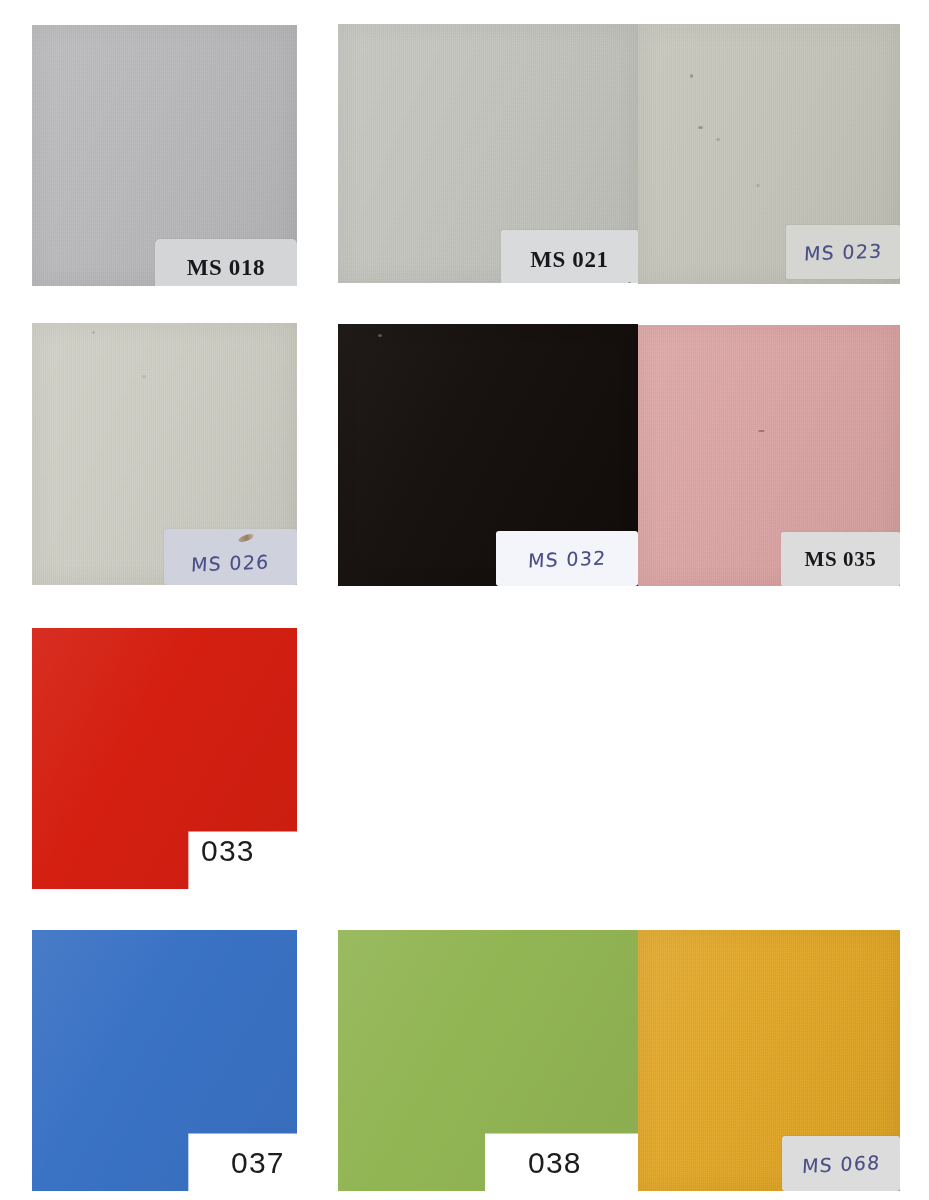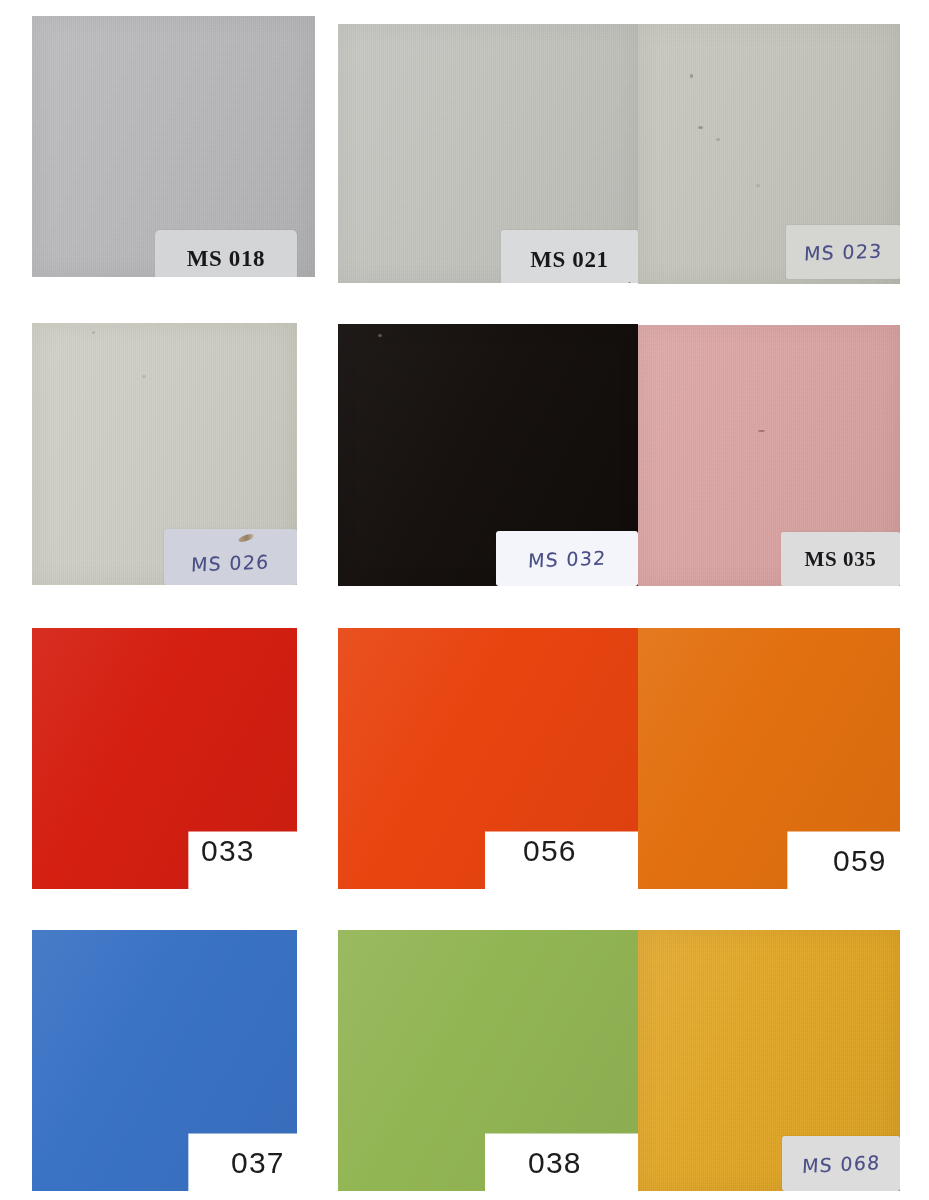--- a/index.html
+++ b/index.html
@@ -108,21 +108,21 @@
   }
 
   
   .sticker.hand.tilt .code { transform: rotate(-3deg) skewX(-6deg); }
 </style>
 </head>
 <body>
 
 <div id="sheet">
 
-  <div class="swatch" style="left:32px; top:16px; width:265px; height:261px; background:#b8b8ba;padding-left:18px;">
+  <div class="swatch" style="left:32px; top:25px; width:265px; height:261px; background:#b8b8ba;">
     <div class="panel"></div>
     <div class="sticker printed" style="left:123px; top:214px; width:142px; height:57px; background:#d3d5d6;">
       <span class="code">MS 018</span>
     </div>
   </div>
 
   <div class="swatch" style="left:338px; top:24px; width:300px; height:259px; background:#c2c3bd;">
     <div class="panel"></div>
     <div class="sticker printed" style="left:163px; top:206px; width:137px; height:59px; background:#d9dadb; border-radius:2px;">
       <span class="code">MS 021</span>
@@ -166,31 +166,21 @@
       <span class="code" style="font-size:21px;">MS 035</span>
     </div>
   </div>
 
   <div class="notch-tile" style="left:32px; top:628px; width:265px; height:261px;">
     <div class="shape" style="background:#d41f11; clip-path: polygon(0 0, 100% 0, 100% 78%, 59% 78%, 59% 100%, 0 100%);
                 background-image:linear-gradient(120deg, rgba(255,255,255,0.07), rgba(255,255,255,0) 40%, rgba(0,0,0,0.05));"></div>
     <div class="num" style="left:169px; top:206px;">033</div>
   </div>
 
-  <div class="notch-tile" style="left:338px; top:628px; width:300px; height:261px;">
-    <div class="shape" style="background:#e84410; clip-path: polygon(0 0, 100% 0, 100% 78%, 49% 78%, 49% 100%, 0 100%);
-                background-image:linear-gradient(120deg, rgba(255,255,255,0.07), rgba(255,255,255,0) 40%, rgba(0,0,0,0.05));"></div>
-    <div class="num" style="left:185px; top:206px;">056</div>
-  </div>
 
-  <div class="notch-tile" style="left:638px; top:628px; width:262px; height:261px;">
-    <div class="shape" style="background:#e2700f; clip-path: polygon(0 0, 100% 0, 100% 78%, 57% 78%, 57% 100%, 0 100%);
-                background-image:linear-gradient(120deg, rgba(255,255,255,0.07), rgba(255,255,255,0) 40%, rgba(0,0,0,0.05));"></div>
-    <div class="num" style="left:195px; top:216px;">059</div>
-  </div>
 
   <div class="notch-tile" style="left:32px; top:930px; width:265px; height:261px;">
     <div class="shape" style="background:#3a72c4; clip-path: polygon(0 0, 100% 0, 100% 78%, 59% 78%, 59% 100%, 0 100%);
                 background-image:linear-gradient(120deg, rgba(255,255,255,0.07), rgba(255,255,255,0) 40%, rgba(0,0,0,0.05));"></div>
     <div class="num" style="left:199px; top:216px;">037</div>
   </div>
 
   <div class="notch-tile" style="left:338px; top:930px; width:300px; height:261px;">
     <div class="shape" style="background:#92b554; clip-path: polygon(0 0, 100% 0, 100% 78%, 49% 78%, 49% 100%, 0 100%);
                 background-image:linear-gradient(120deg, rgba(255,255,255,0.07), rgba(255,255,255,0) 40%, rgba(0,0,0,0.05));"></div>

